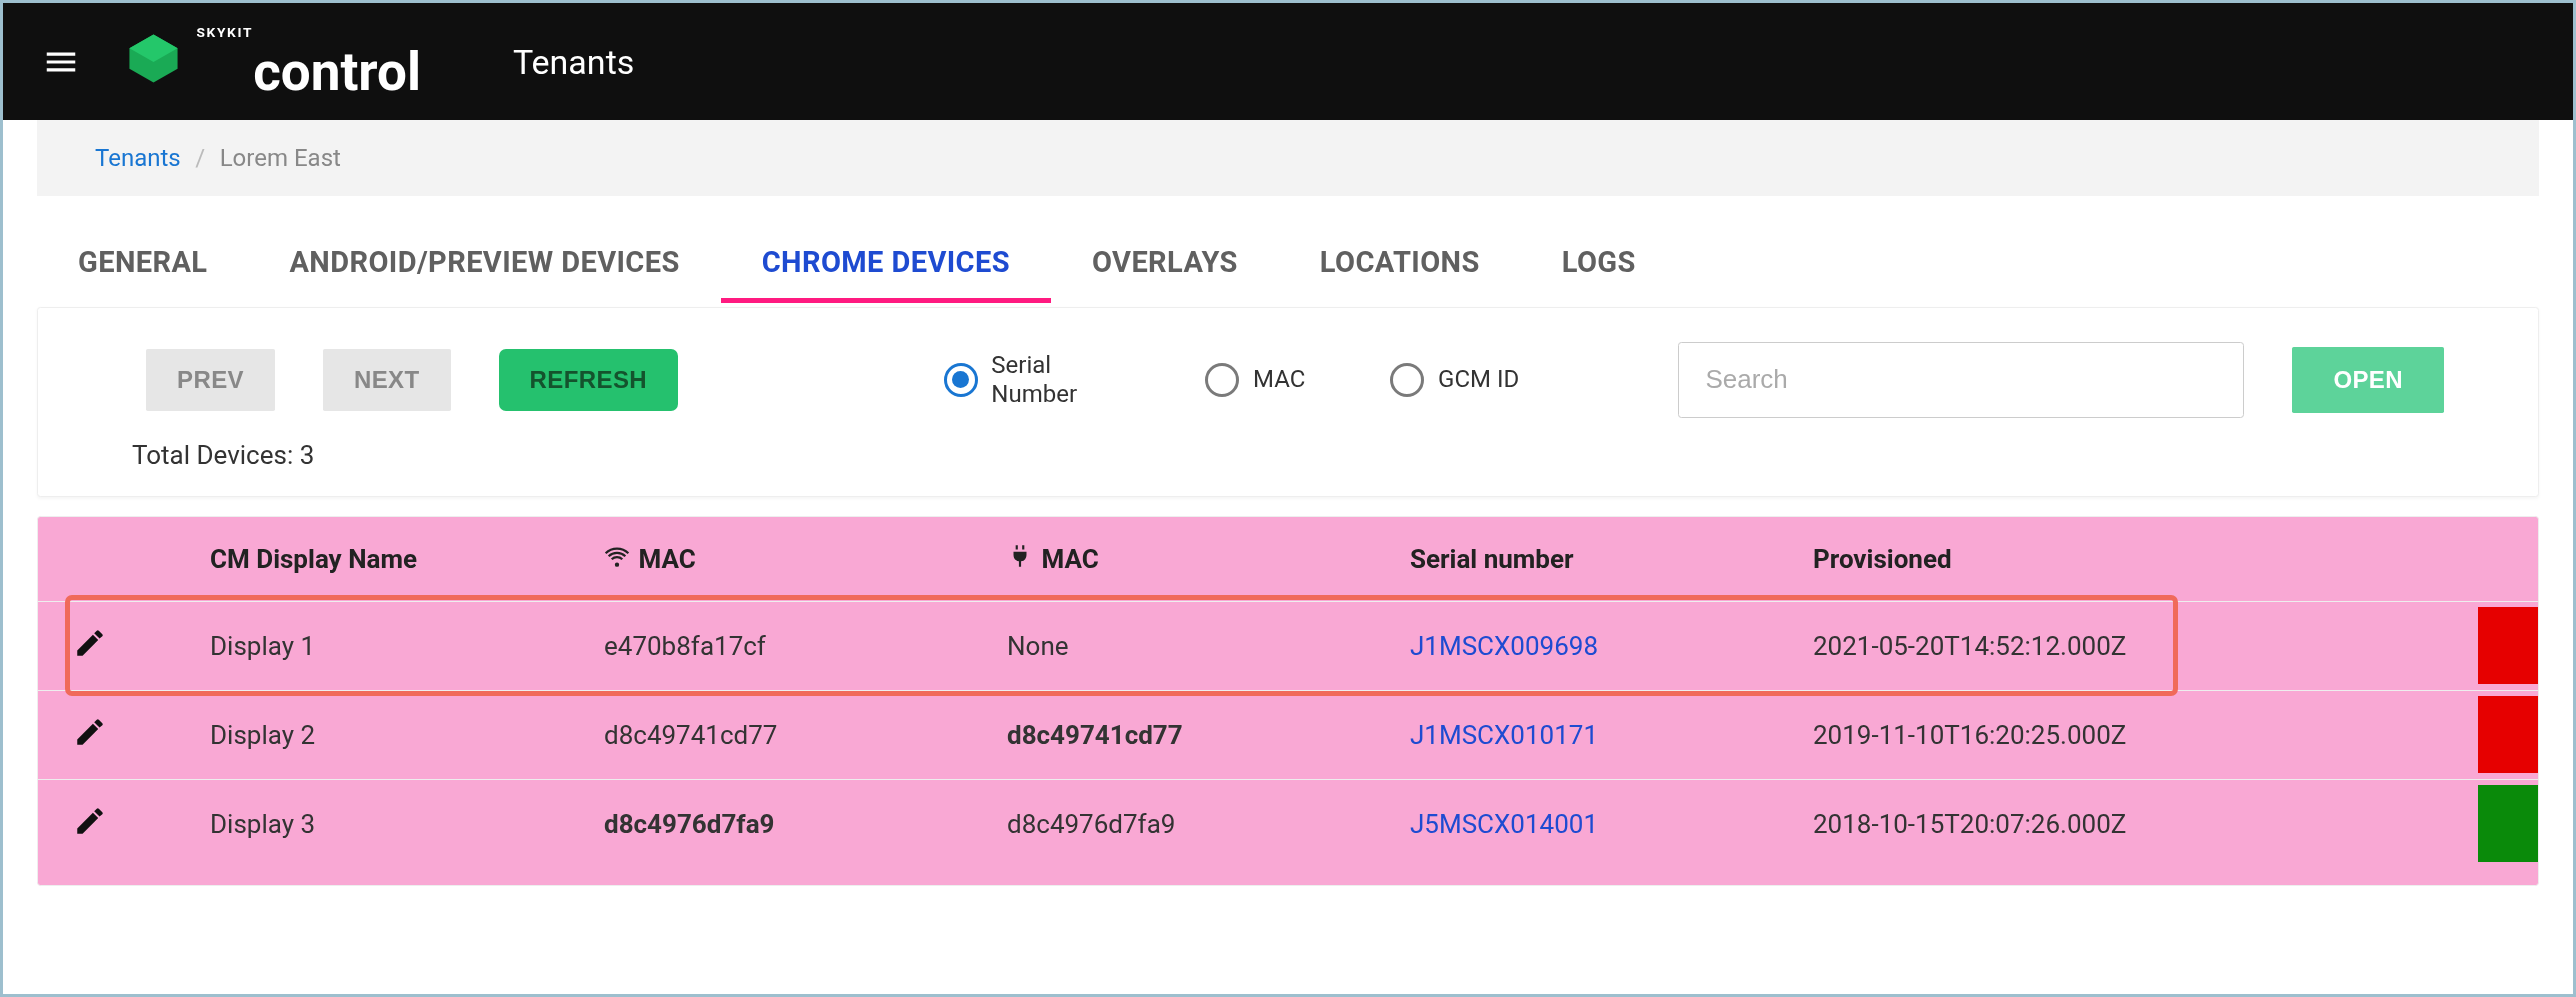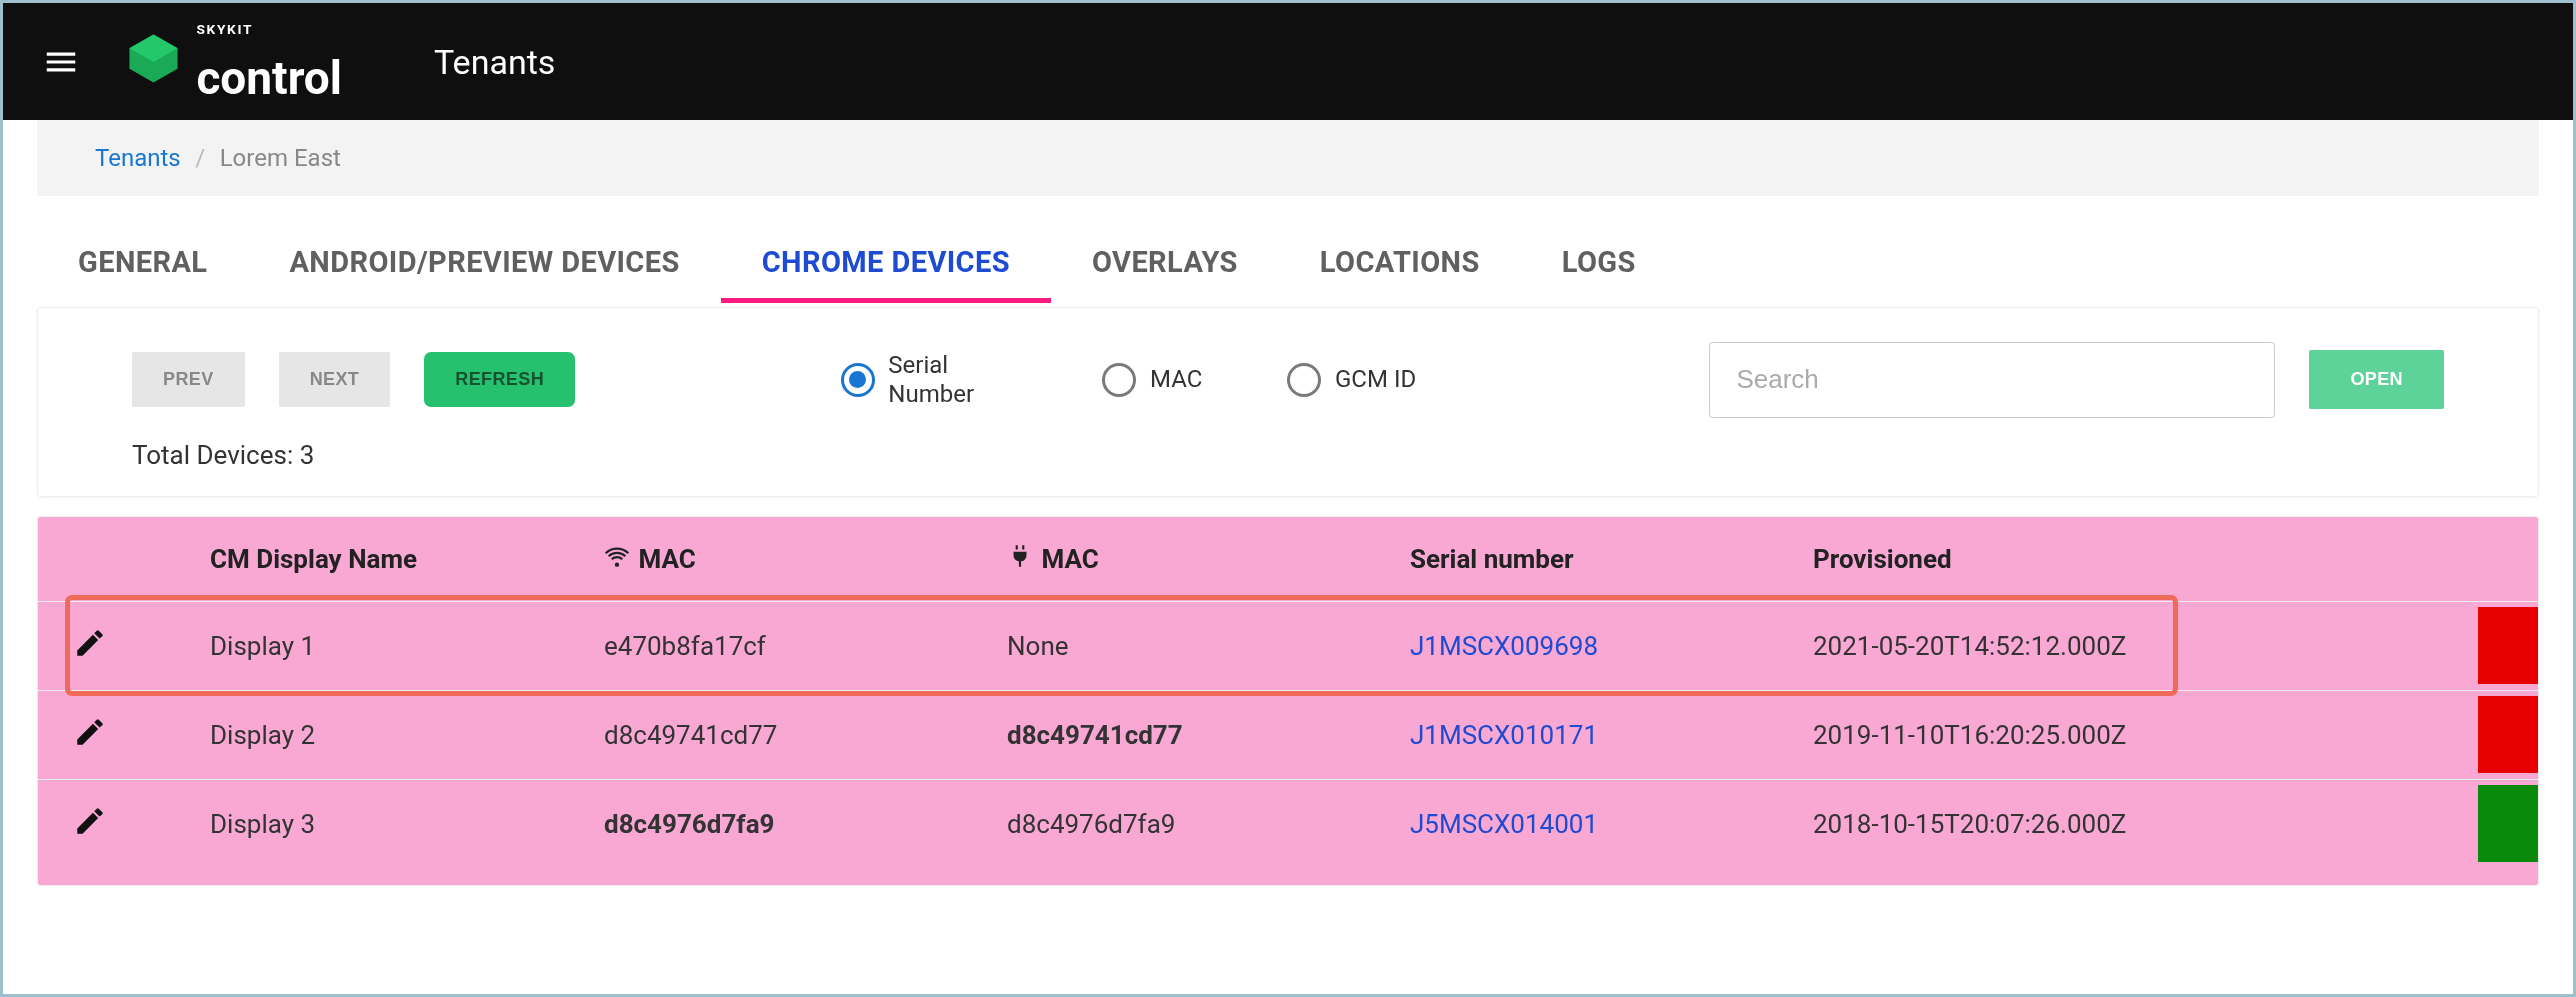--- a/index.html
+++ b/index.html
@@ -32,23 +32,23 @@
       justify-content: center;
       cursor: pointer;
     }
     .hamburger svg { width: 38px; height: 38px; fill: #fff; }
     .brand {
       display: flex;
       align-items: center;
       gap: 15.4px;
     }
     .brand-logo svg { width: 55px; height: 55px; }
-    .brand-text { display: flex; flex-direction: column; line-height: 0.9; }
+    .brand-text { display: flex; line-height: 0.9; }
     .brand-small { font-size: 13.7px; font-weight: 700; letter-spacing: 1.7px; color: #fff; }
-    .brand-big { font-size: 46px; font-weight: 700; color: #fff; margin-top: 23px; }
+    .brand-big { font-size: 53px; font-weight: 700; color: #fff; margin-top: 23px; }
     .app-title { font-size: 34px; font-weight: 400; color: #fff; margin-left: 51px; }
     
     .breadcrumb-bar {
       background: #f3f3f3;
       padding: 24px 58px;
       margin: 0 34px;
       margin-top: 0;
     }
     .breadcrumb-bar a { color: #1976d2; text-decoration: none; }
     .breadcrumb-sep { color: #bbb; margin: 0 8.6px; }
@@ -83,27 +83,28 @@
       display: flex;
       flex-direction: column;
       gap: 22px;
     }
     .toolbar-row {
       display: flex;
       align-items: center;
       gap: 34px;
     }
     .btn {
-      font-size: 18px;
+      font-size: 24px;
       font-weight: 600;
       padding: 17px 31px;
       border: none;
       cursor: pointer;
       border-radius: 1.7px;
       letter-spacing: 0.4px;
+      margin-left: 14px;
     }
     .btn-gray { background: #e6e6e6; color: #888; }
     .btn-green { background: #25c16e; color: #14532d; border-radius: 7px; }
     .btn-open { background: #5dd39a; color: #fff; padding: 19px 41px; }
     .radio-group {
       display: flex;
       align-items: center;
       gap: 13.7px;
       margin-left: 8.6px;
     }

